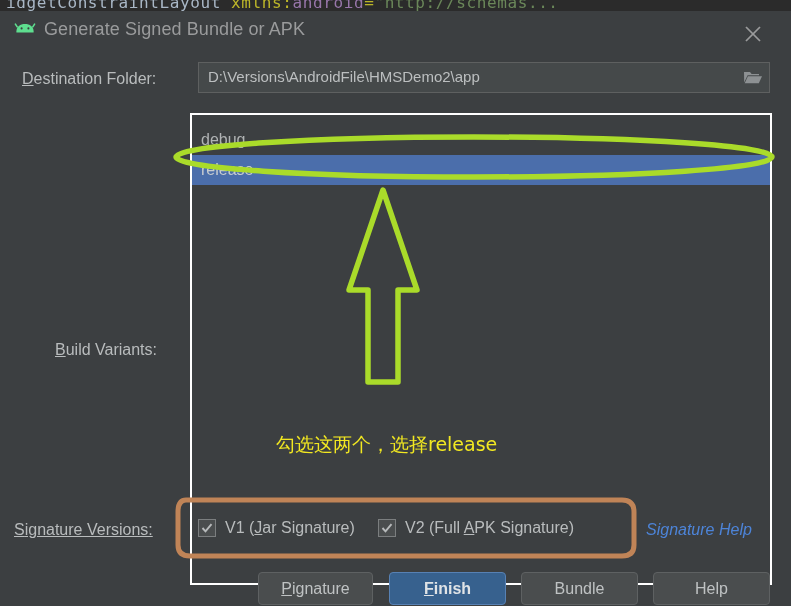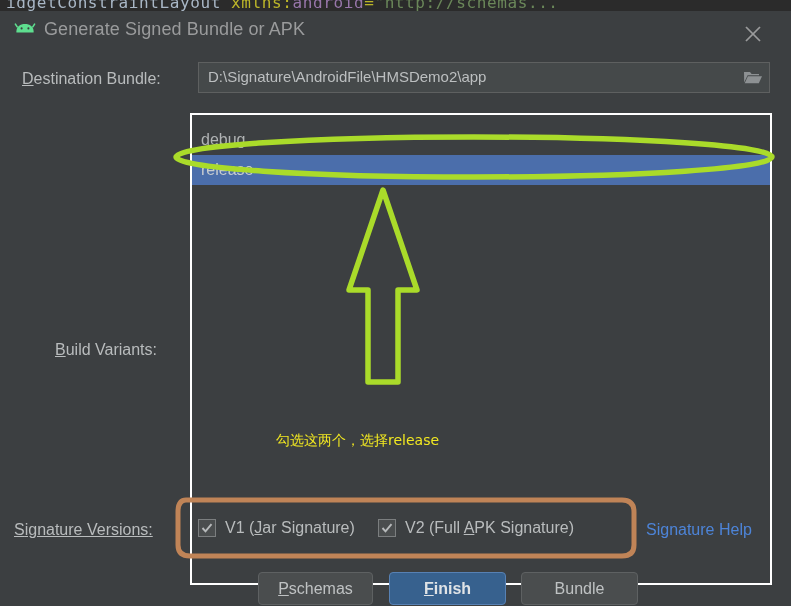--- a/index.html
+++ b/index.html
@@ -164,20 +164,21 @@
   }
   .cb-text .mn { text-decoration: underline; }
 
   .sig-help {
     position: absolute;
     left: 646px; top: 510px;
     font-size: 16px;
     color: #4d84d8;
     cursor: pointer;
     white-space: nowrap;
+    font-style: italic;
   }
 
   
   .btn {
     position: absolute;
     height: 33px;
     background: #4a4d4e;
     border: 1px solid #5e6162;
     border-radius: 4px;
     box-sizing: border-box;
@@ -200,21 +201,21 @@
   
   .anno {
     position: absolute;
     left: 0; top: 0;
     width: 791px; height: 606px;
     pointer-events: none;
   }
   .anno-text {
     position: absolute;
     left: 276px; top: 432px;
-    font-size: 14px;
+    font-size: 19px;
     color: #f2e821;
     white-space: nowrap;
     font-family: "DejaVu Sans", "Liberation Sans", sans-serif;
   }
 </style>
 </head>
 <body>
 
 <div id="root">
 
@@ -238,24 +239,24 @@
       </div>
       <div class="dlg-title">Generate Signed Bundle or APK</div>
       <div class="close-btn">
         <svg width="26" height="26" viewBox="0 0 26 26">
           <line x1="6" y1="6" x2="20" y2="20" stroke="#9a9b9c" stroke-width="1.7"></line>
           <line x1="20" y1="6" x2="6" y2="20" stroke="#9a9b9c" stroke-width="1.7"></line>
         </svg>
       </div>
     </div>
 
-    <div class="lbl dest-label"><span class="mn">D</span><span>estination Bundle:</span></div>
+    <div class="lbl dest-label"><span class="mn">D</span><span>estination Folder:</span></div>
 
     <div class="dest-field">
-      <div class="dest-value">D:\Signature\AndroidFile\HMSDemo2\app</div>
+      <div class="dest-value">D:\Versions\AndroidFile\HMSDemo2\app</div>
       <div class="folder-icon">
         <svg width="20" height="17" viewBox="0 0 20 17">
           <path d="M1 3 L7 3 L8.6 5 L16 5 L16 6.3 L4.6 6.3 L1.2 13.6 Z" fill="#8d9193"></path>
           <path d="M4.9 7.2 L19 7.2 L15.8 14.2 L1.7 14.2 Z" fill="#8d9193"></path>
         </svg>
       </div>
     </div>
 
     <div class="lbl variants-label"><span class="mn">B</span><span>uild Variants:</span></div>
 
@@ -281,29 +282,32 @@
           <polyline points="2.5,7 5.5,10.3 11.5,3.2" fill="none" stroke="#b8bbbc" stroke-width="1.9"></polyline>
         </svg>
       </div>
       <div class="cb-text"><span>V2 (Full </span><span class="mn">A</span><span>PK Signature)</span></div>
     </div>
 
     <div class="sig-help">Signature Help</div>
 
     <div class="btn btn-previous">
         <span class="mn">P</span>
-        <span>schemas</span>
+        <span>ignature</span>
       </div>
     <div class="btn btn-finish">
         <span class="mn">F</span>
         <span>inish</span>
       </div>
     <div class="btn btn-cancel">
         <span>Bundle</span>
       </div>
+    <div class="btn btn-help">
+        <span>Help</span>
+      </div>
 
   </div>
 
   <svg class="anno" viewBox="0 0 791 606">
 
     <ellipse cx="474" cy="157" rx="298" ry="20" fill="none" stroke="#aadb2a" stroke-width="5.5"></ellipse>
 
     <path d="M383 190 L417 290 L398 290 L398 382 L368 382 L368 290 L349 290 Z" fill="none" stroke="#aadb2a" stroke-width="5.5" stroke-linejoin="round"></path>
 
     <path d="M186 500 Q178 500 178 512 L178 545 Q178 556 190 556 L622 556 Q634 556 634 545 L634 512 Q634 500 622 500 Z" fill="none" stroke="#c08457" stroke-width="5"></path>

